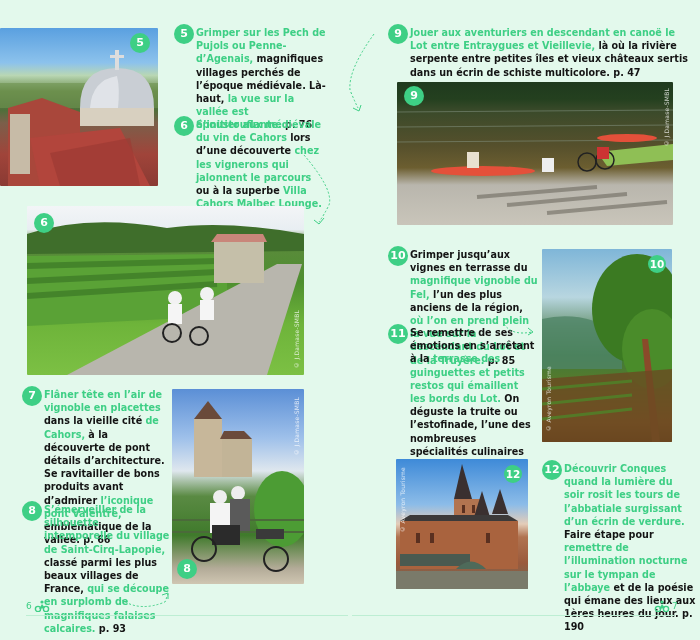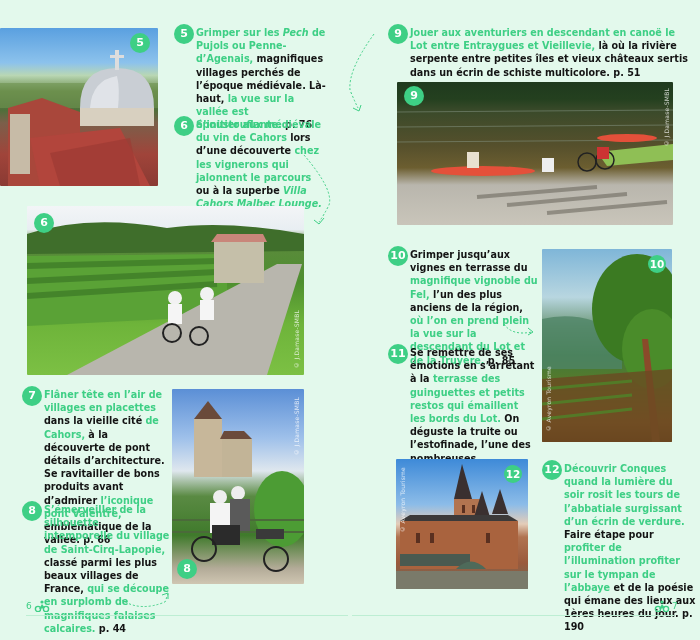--- a/index.html
+++ b/index.html
@@ -46,21 +46,21 @@
     font-size: 9.6px;
     line-height: 13.2px;
     font-weight: bold;
     color: #141414;
   }
   .block .num {
     position: absolute;
     left: -22px; top: -2px;
   }
   .g { color: #3ecf85; text-align: right; }
-  .i { font-style: italic; }
+  .i { }
 
   .footer-line {
     position: absolute;
     top: 615px;
     height: 1px;
     background: #bdeed3;
   }
   .folio {
     position: absolute;
     top: 600px;
@@ -119,26 +119,26 @@
       <rect x="173" y="94" width="14" height="20" fill="#f5f5f5"></rect>
       <circle cx="145" cy="127" r="9" fill="none" stroke="#222" stroke-width="2"></circle>
       <circle cx="172" cy="130" r="9" fill="none" stroke="#222" stroke-width="2"></circle>
     </svg>
     <div class="badge" style="left:7px;top:7px;">6</div>
     <div class="credit" style="right:4px;bottom:6px;">© J.Damase-SMBL</div>
   </div>
 
   <div class="block" style="left:44px;top:388px;width:126px;">
     <div class="badge num">7</div>
-    <span class="g">Flâner tête en l’air de villages en placettes</span><span> dans la vieille cité</span><span class="g"> de Cahors,</span><span> à la découverte de pont détails d’architecture. Se ravitailler de bons produits avant d’admirer</span><span class="g"> l’iconique pont Valentré,</span><span> emblématique de la vallée. p. 66</span>
+    <span class="g">Flâner tête en l’air de vignoble en placettes</span><span> dans la vieille cité</span><span class="g"> de Cahors,</span><span> à la découverte de pont détails d’architecture. Se ravitailler de bons produits avant d’admirer</span><span class="g"> l’iconique pont Valentré,</span><span> emblématique de la vallée. p. 66</span>
   </div>
 
   <div class="block" style="left:44px;top:503px;width:126px;">
     <div class="badge num">8</div>
-    <span class="g">S’émerveiller de la silhouette intemporelle du village de Saint-Cirq-Lapopie,</span><span> classé parmi les plus beaux villages de France,</span><span class="g"> qui se découpe en surplomb de magnifiques falaises calcaires.</span><span> p. 44</span>
+    <span class="g">S’émerveiller de la silhouette intemporelle du village de Saint-Cirq-Lapopie,</span><span> classé parmi les plus beaux villages de France,</span><span class="g"> qui se découpe en surplomb de magnifiques falaises calcaires.</span><span> p. 93</span>
   </div>
 
   <div class="photo" style="left:172px;top:389px;width:132px;height:195px;background:linear-gradient(#5b8fd6 0%,#9ec0ea 25%,#dfe7ee 42%,#5a8a43 55%,#3f7a2b 75%,#b3ab98 92%,#cfc6b2 100%);">
     <svg width="132" height="195" viewBox="0 0 132 195" style="position:absolute;left:0;top:0">
       <polygon points="22,30 36,12 50,30" fill="#6a4a3a"></polygon>
       <rect x="22" y="30" width="28" height="58" fill="#c7b79a"></rect>
       <rect x="50" y="50" width="30" height="38" fill="#c2b497"></rect>
       <polygon points="48,50 80,50 72,42 52,42" fill="#6b4a3b"></polygon>
       <ellipse cx="110" cy="120" rx="28" ry="38" fill="#4c9c34"></ellipse>
       <rect x="0" y="130" width="132" height="2" fill="#4b6a3a"></rect>
@@ -175,21 +175,21 @@
       <circle cx="8" cy="2" r="1.6" fill="#3ecf85"></circle>
       <path d="M5 9 L8 4 L11 8 Z" fill="#3ecf85"></path>
     </svg>
   </div>
 </div>
 
 <div class="page page-right">
 
   <div class="block" style="left:58px;top:26px;width:280px;">
     <div class="badge num">9</div>
-    <span class="g">Jouer aux aventuriers en descendant en canoë le Lot entre Entraygues et Vieillevie,</span><span> là où la rivière serpente entre petites îles et vieux châteaux sertis dans un écrin de schiste multicolore. p. 51</span>
+    <span class="g">Jouer aux aventuriers en descendant en canoë le Lot entre Entraygues et Vieillevie,</span><span> là où la rivière serpente entre petites îles et vieux châteaux sertis dans un écrin de schiste multicolore. p. 47</span>
   </div>
 
   <div class="photo" style="left:45px;top:82px;width:276px;height:143px;background:linear-gradient(#1f3a1e 0%,#24401f 12%,#3a4a2a 20%,#56502c 45%,#6c5e30 60%,#b9b6ad 72%,#c9c5ba 100%);">
     <svg width="276" height="143" viewBox="0 0 276 143" style="position:absolute;left:0;top:0">
       <g stroke="#8a9a8a" stroke-width="1" opacity="0.5">
         <line x1="0" y1="30" x2="276" y2="28"></line>
         <line x1="0" y1="45" x2="276" y2="43"></line>
         <line x1="0" y1="60" x2="276" y2="58"></line>
       </g>
       <path d="M200 70 L276 62 L276 78 L210 84 Z" fill="#8fbf55"></path>
@@ -213,21 +213,21 @@
   <svg class="arrow" width="40" height="100" style="left:-14px;top:30px;">
     <path d="M36 4 Q10 40 12 60 Q16 70 20 78" fill="none" stroke="#3ecf85" stroke-width="1" stroke-dasharray="2 2"></path>
     <path d="M15 78 L21 81 L23 75" fill="none" stroke="#3ecf85" stroke-width="1"></path>
   </svg>
 
   <div class="block" style="left:58px;top:248px;width:128px;">
     <div class="badge num">10</div>
     <span>Grimper jusqu’aux vignes en terrasse du</span><span class="g"> magnifique vignoble du Fel,</span><span> l’un des plus anciens de la région,</span><span class="g"> où l’on en prend plein la vue sur la descendant du Lot et de la Truyère.</span><span> p. 85</span>
   </div>
 
-  <div class="block" style="left:58px;top:346px;width:126px;">
+  <div class="block" style="left:58px;top:326px;width:126px;">
     <div class="badge num">11</div>
     <span>Se remettre de ses émotions en s’arrêtant à la</span><span class="g"> terrasse des guinguettes et petits restos qui émaillent les bords du Lot.</span><span> On déguste la truite ou l’estofinade, l’une des nombreuses spécialités culinaires de la région.</span>
   </div>
 
   <svg class="arrow" width="40" height="30" style="left:150px;top:320px;">
     <path d="M2 4 Q10 16 30 12" fill="none" stroke="#3ecf85" stroke-width="1" stroke-dasharray="2 2"></path>
     <path d="M26 8 L31 12 L26 15" fill="none" stroke="#3ecf85" stroke-width="1"></path>
   </svg>
 
   <div class="photo" style="left:190px;top:249px;width:130px;height:193px;background:linear-gradient(#7fb6d8 0%,#b8d6e0 25%,#6f9a7a 40%,#3e7a3a 55%,#5a7a2a 70%,#8a5a2a 90%,#6a3a1a 100%);">
@@ -265,21 +265,21 @@
         <rect x="76" y="46" width="3" height="8"></rect>
         <rect x="90" y="74" width="4" height="10"></rect>
       </g>
     </svg>
     <div class="badge sm" style="right:6px;top:6px;">12</div>
     <div class="credit" style="left:3px;top:8px;">© Aveyron Tourisme</div>
   </div>
 
   <div class="block" style="left:212px;top:462px;width:132px;">
     <div class="badge num">12</div>
-    <span class="g">Découvrir Conques quand la lumière du soir rosit les tours de l’abbatiale surgissant d’un écrin de verdure.</span><span> Faire étape pour</span><span class="g"> profiter de l’illumination profiter sur le tympan de l’abbaye</span><span> et de la poésie qui émane des lieux aux 1ères heures du jour. p. 190</span>
+    <span class="g">Découvrir Conques quand la lumière du soir rosit les tours de l’abbatiale surgissant d’un écrin de verdure.</span><span> Faire étape pour</span><span class="g"> remettre de l’illumination nocturne sur le tympan de l’abbaye</span><span> et de la poésie qui émane des lieux aux 1ères heures du jour. p. 190</span>
   </div>
 
   <div class="footer-line" style="left:0;width:322px;"></div>
   <div class="folio" style="left:302px;">
     <svg width="16" height="12" viewBox="0 0 16 12">
       <circle cx="4" cy="9" r="2.6" fill="none" stroke="#3ecf85" stroke-width="1.4"></circle>
       <circle cx="12" cy="9" r="2.6" fill="none" stroke="#3ecf85" stroke-width="1.4"></circle>
       <circle cx="8" cy="2" r="1.6" fill="#3ecf85"></circle>
       <path d="M5 9 L8 4 L11 8 Z" fill="#3ecf85"></path>
     </svg>

